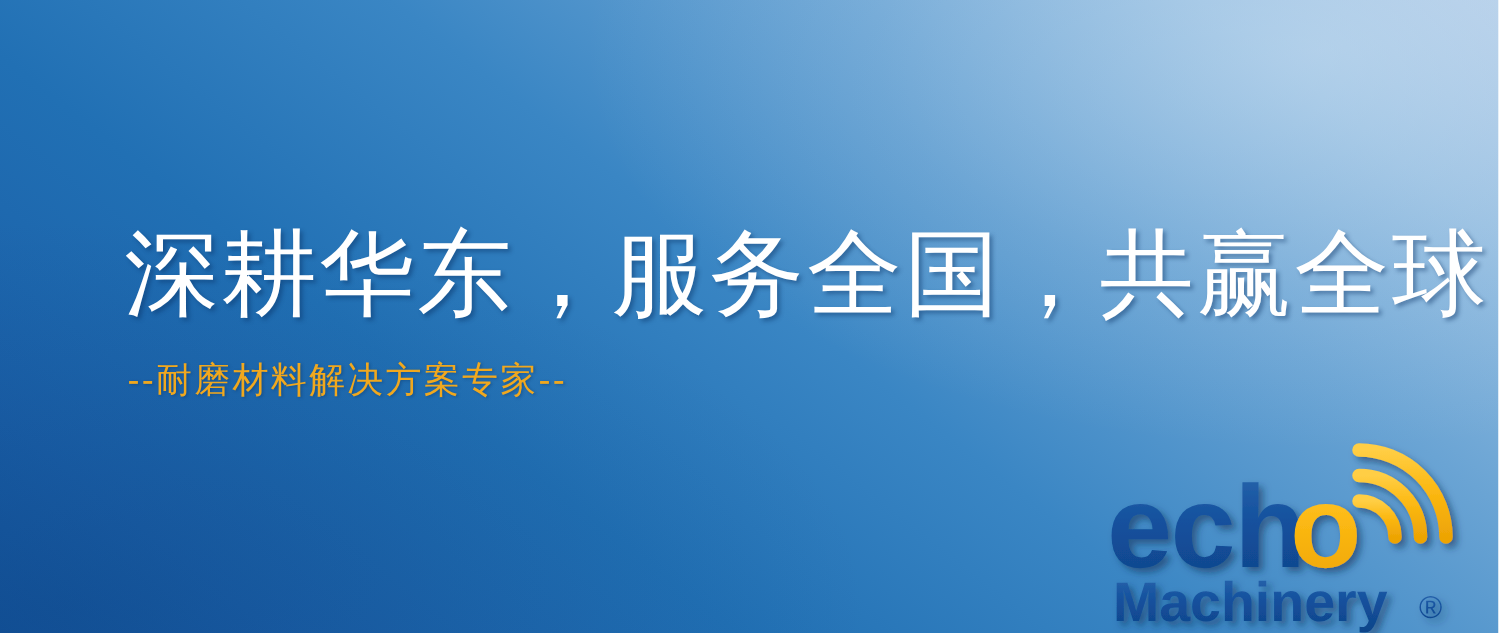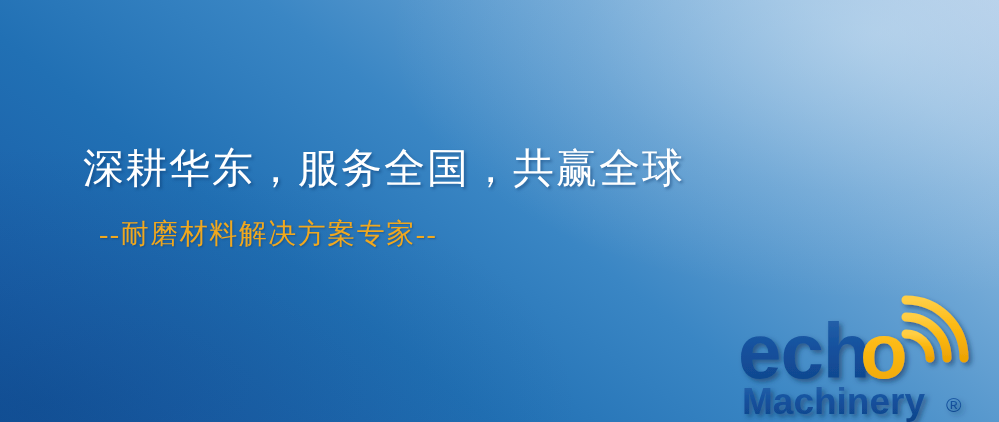--- a/index.html
+++ b/index.html
@@ -45,34 +45,34 @@
     pointer-events: none;
   }
 
   
   .text-block {
     position: absolute;
     left: 83px;
     top: 150px;
   }
   .headline {
-    font-family: Liberation Mono, monospace;
-    font-size: 41px;
+    font-family: Liberation Serif, serif;
+    font-size: 63px;
     line-height: 1.05;
     color: #ffffff;
     letter-spacing: 2px;
     white-space: nowrap;
     text-shadow: 2px 2px 3px rgba(8,45,95,0.42);
     text-align: center;
   }
   .subtitle {
     margin-top: 24px;
-    margin-left: 16px;
-    font-family: Liberation Serif, serif;
-    font-size: 28px;
+    margin-left: 2px;
+    font-family: Liberation Sans, sans-serif;
+    font-size: 24px;
     line-height: 1.2;
     color: #f0a81e;
     letter-spacing: 1.5px;
     white-space: nowrap;
     text-shadow: 1px 1px 2px rgba(10,50,100,0.40);
   }
 
   
   .logo {
     position: absolute;

